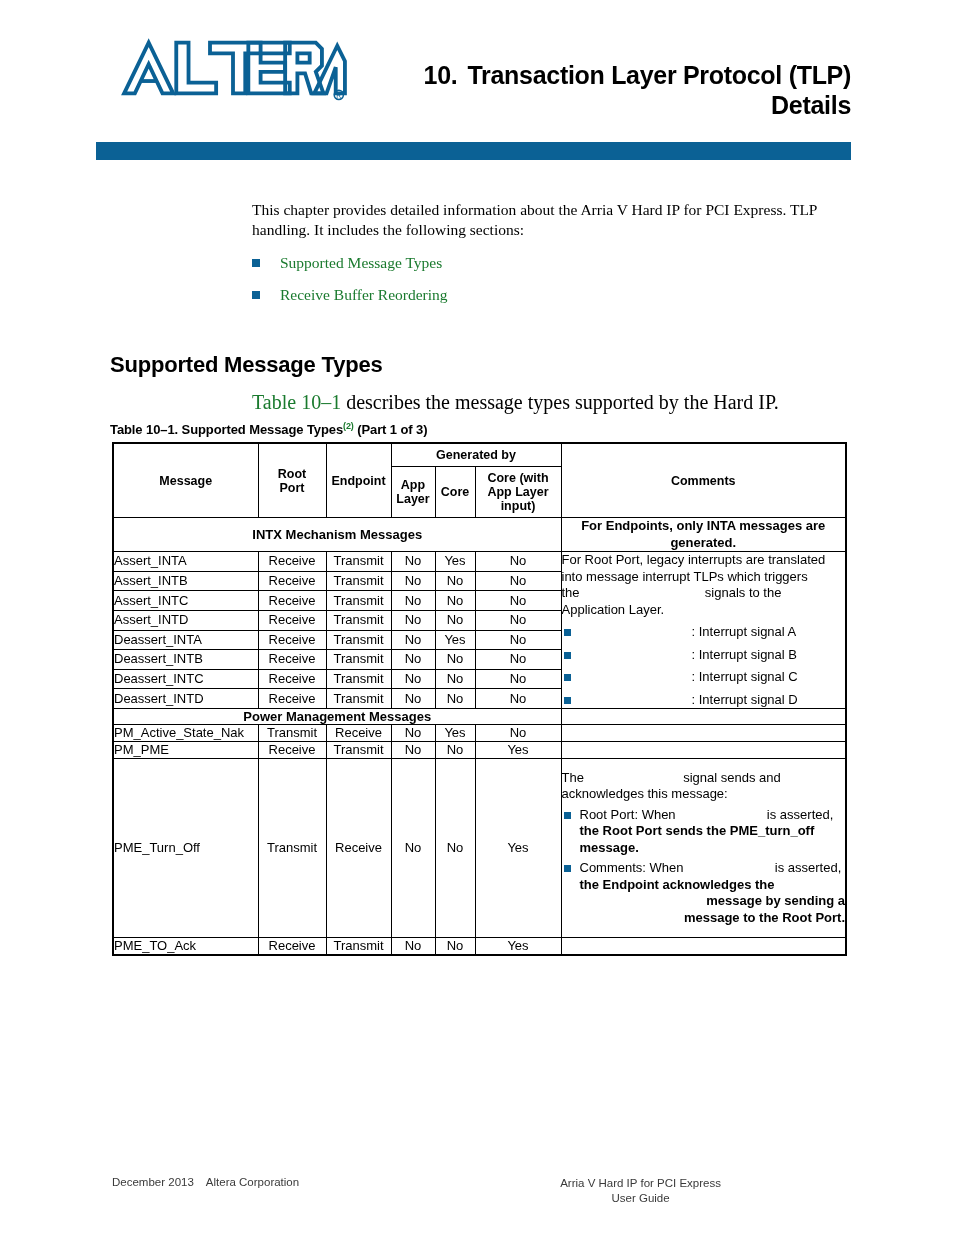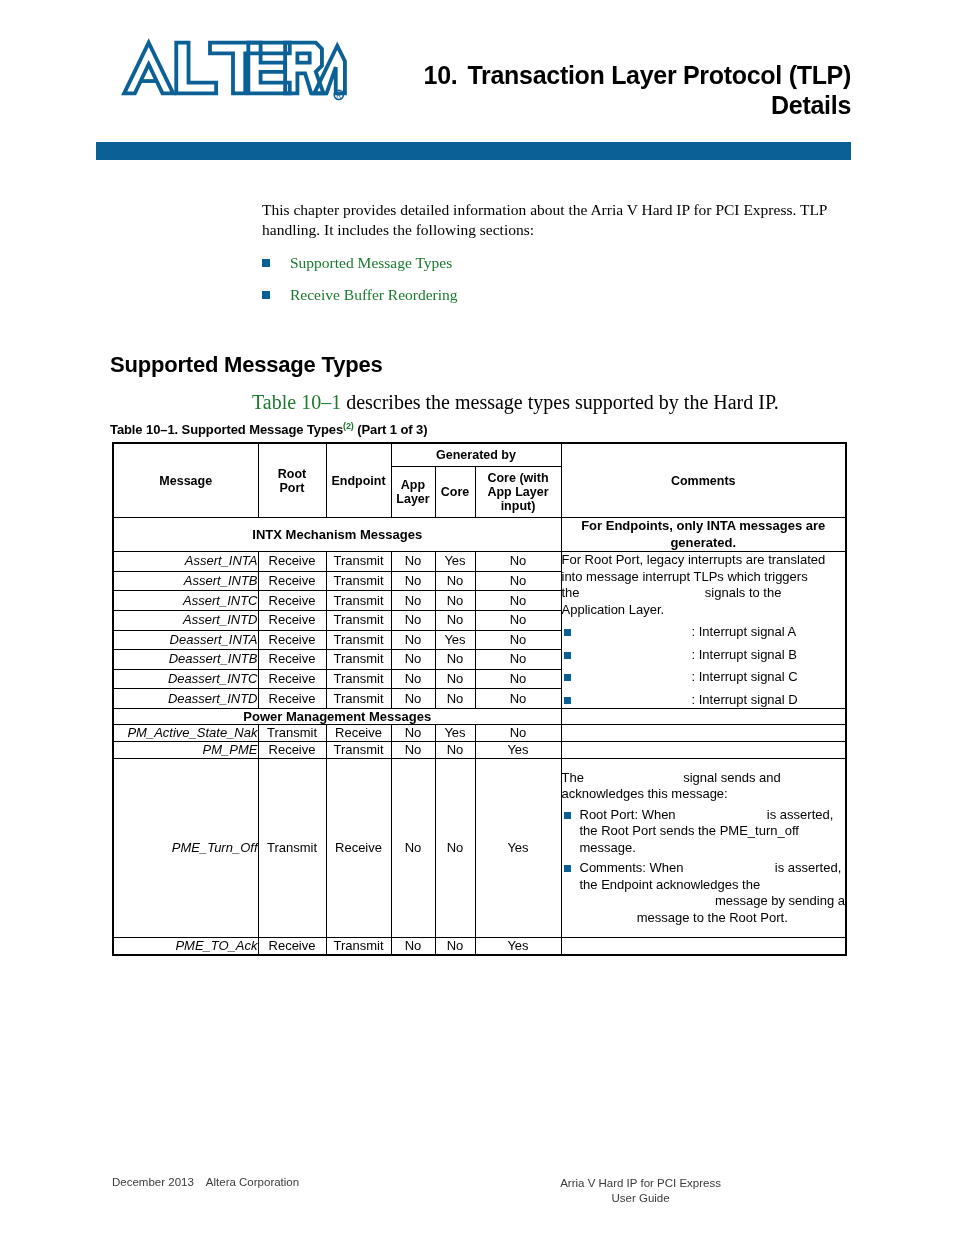--- a/index.html
+++ b/index.html
@@ -51,21 +51,21 @@
     left: 96px;
     top: 142px;
     width: 755px;
     height: 18px;
     background: #0b6195;
   }
 
   
   .intro {
     position: absolute;
-    left: 262px;
+    left: 252px;
     top: 200px;
     width: 600px;
   }
   .intro p {
     margin: 0;
     font-size: 15.5px;
     line-height: 20px;
   }
   .link-list {
     margin: 0;
@@ -163,21 +163,21 @@
   col.c-core  { width: 40px; }
   col.c-corea { width: 86px; }
   col.c-cmt   { width: 285px; }
 
   .cell {
     font-size: 13px;
     padding: 3px 6px;
     line-height: 16px;
   }
   .cell.ctr { text-align: center; padding-left: 2px; padding-right: 2px; }
-  .cell.lft { text-align: right; font-style: italic; }
+  .cell.lft { text-align: left; }
 
   .section-row td {
     font-weight: bold;
     font-size: 13px;
     text-align: center;
     padding: 6px 4px;
   }
 
   .cmt {
     font-size: 13px;
@@ -201,21 +201,21 @@
   .cmt ul li .bullet {
     position: absolute;
     left: 2px;
     top: 5px;
     width: 7px;
     height: 7px;
     background: #0b6195;
   }
   .cmt ul.tight li { margin-top: 6px; }
   .gap-sig { display: inline-block; }
-  .indent-1 { display: block; padding-left: 0; }
+  .indent-1 { display: block; padding-left: 0; font-weight: bold; }
 
   
   .vmid { vertical-align: middle; }
 
   
   .footer {
     position: absolute;
     left: 0;
     top: 1176px;
     width: 831px;
@@ -481,21 +481,21 @@
             <span class="indent-1">the Root Port sends the PME_turn_off</span>
             <span class="indent-1">message.</span>
           </li>
           <li>
             <span class="bullet"></span>
             <span>Comments: When</span>
             <span class="gap-sig" style="width:84px"></span>
             <span>is asserted,</span>
             <span class="indent-1">the Endpoint acknowledges the</span>
             <span class="indent-1" style="text-align:right">message by sending a</span>
-            <span class="indent-1" style="text-align:center">message to the Root Port.</span>
+            <span class="indent-1" style="text-align:right">message to the Root Port.</span>
           </li>
         </ul>
       </td>
     </tr>
 
     <tr>
       <td class="cell lft">PME_TO_Ack</td>
       <td class="cell ctr">Receive</td>
       <td class="cell ctr">Transmit</td>
       <td class="cell ctr">No</td>

